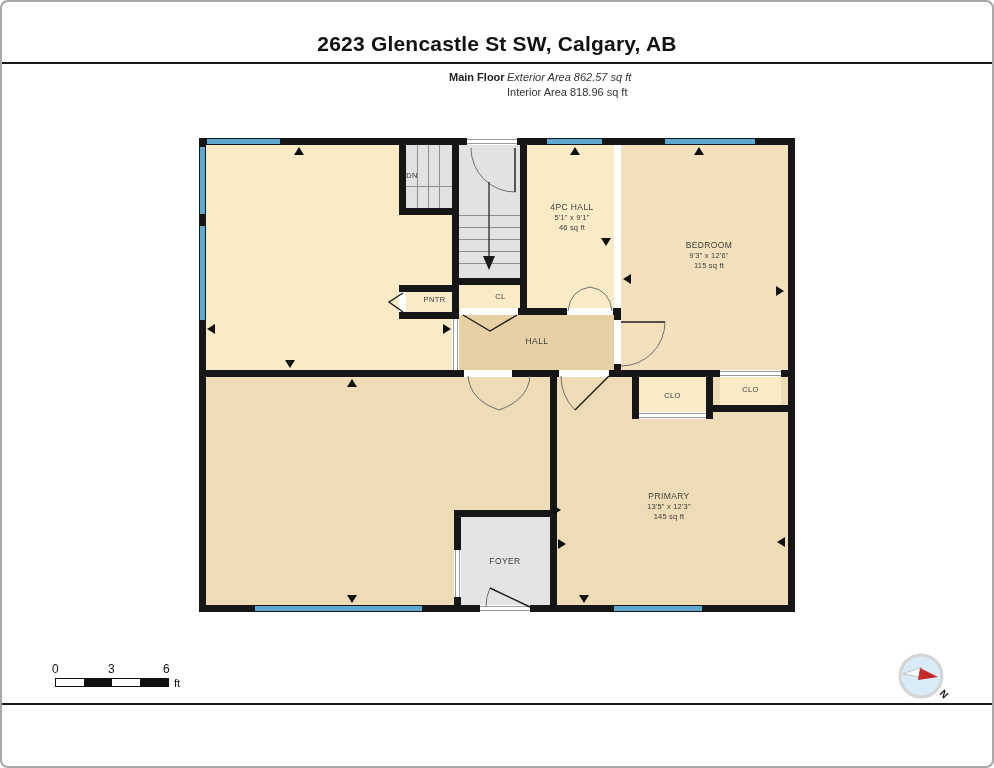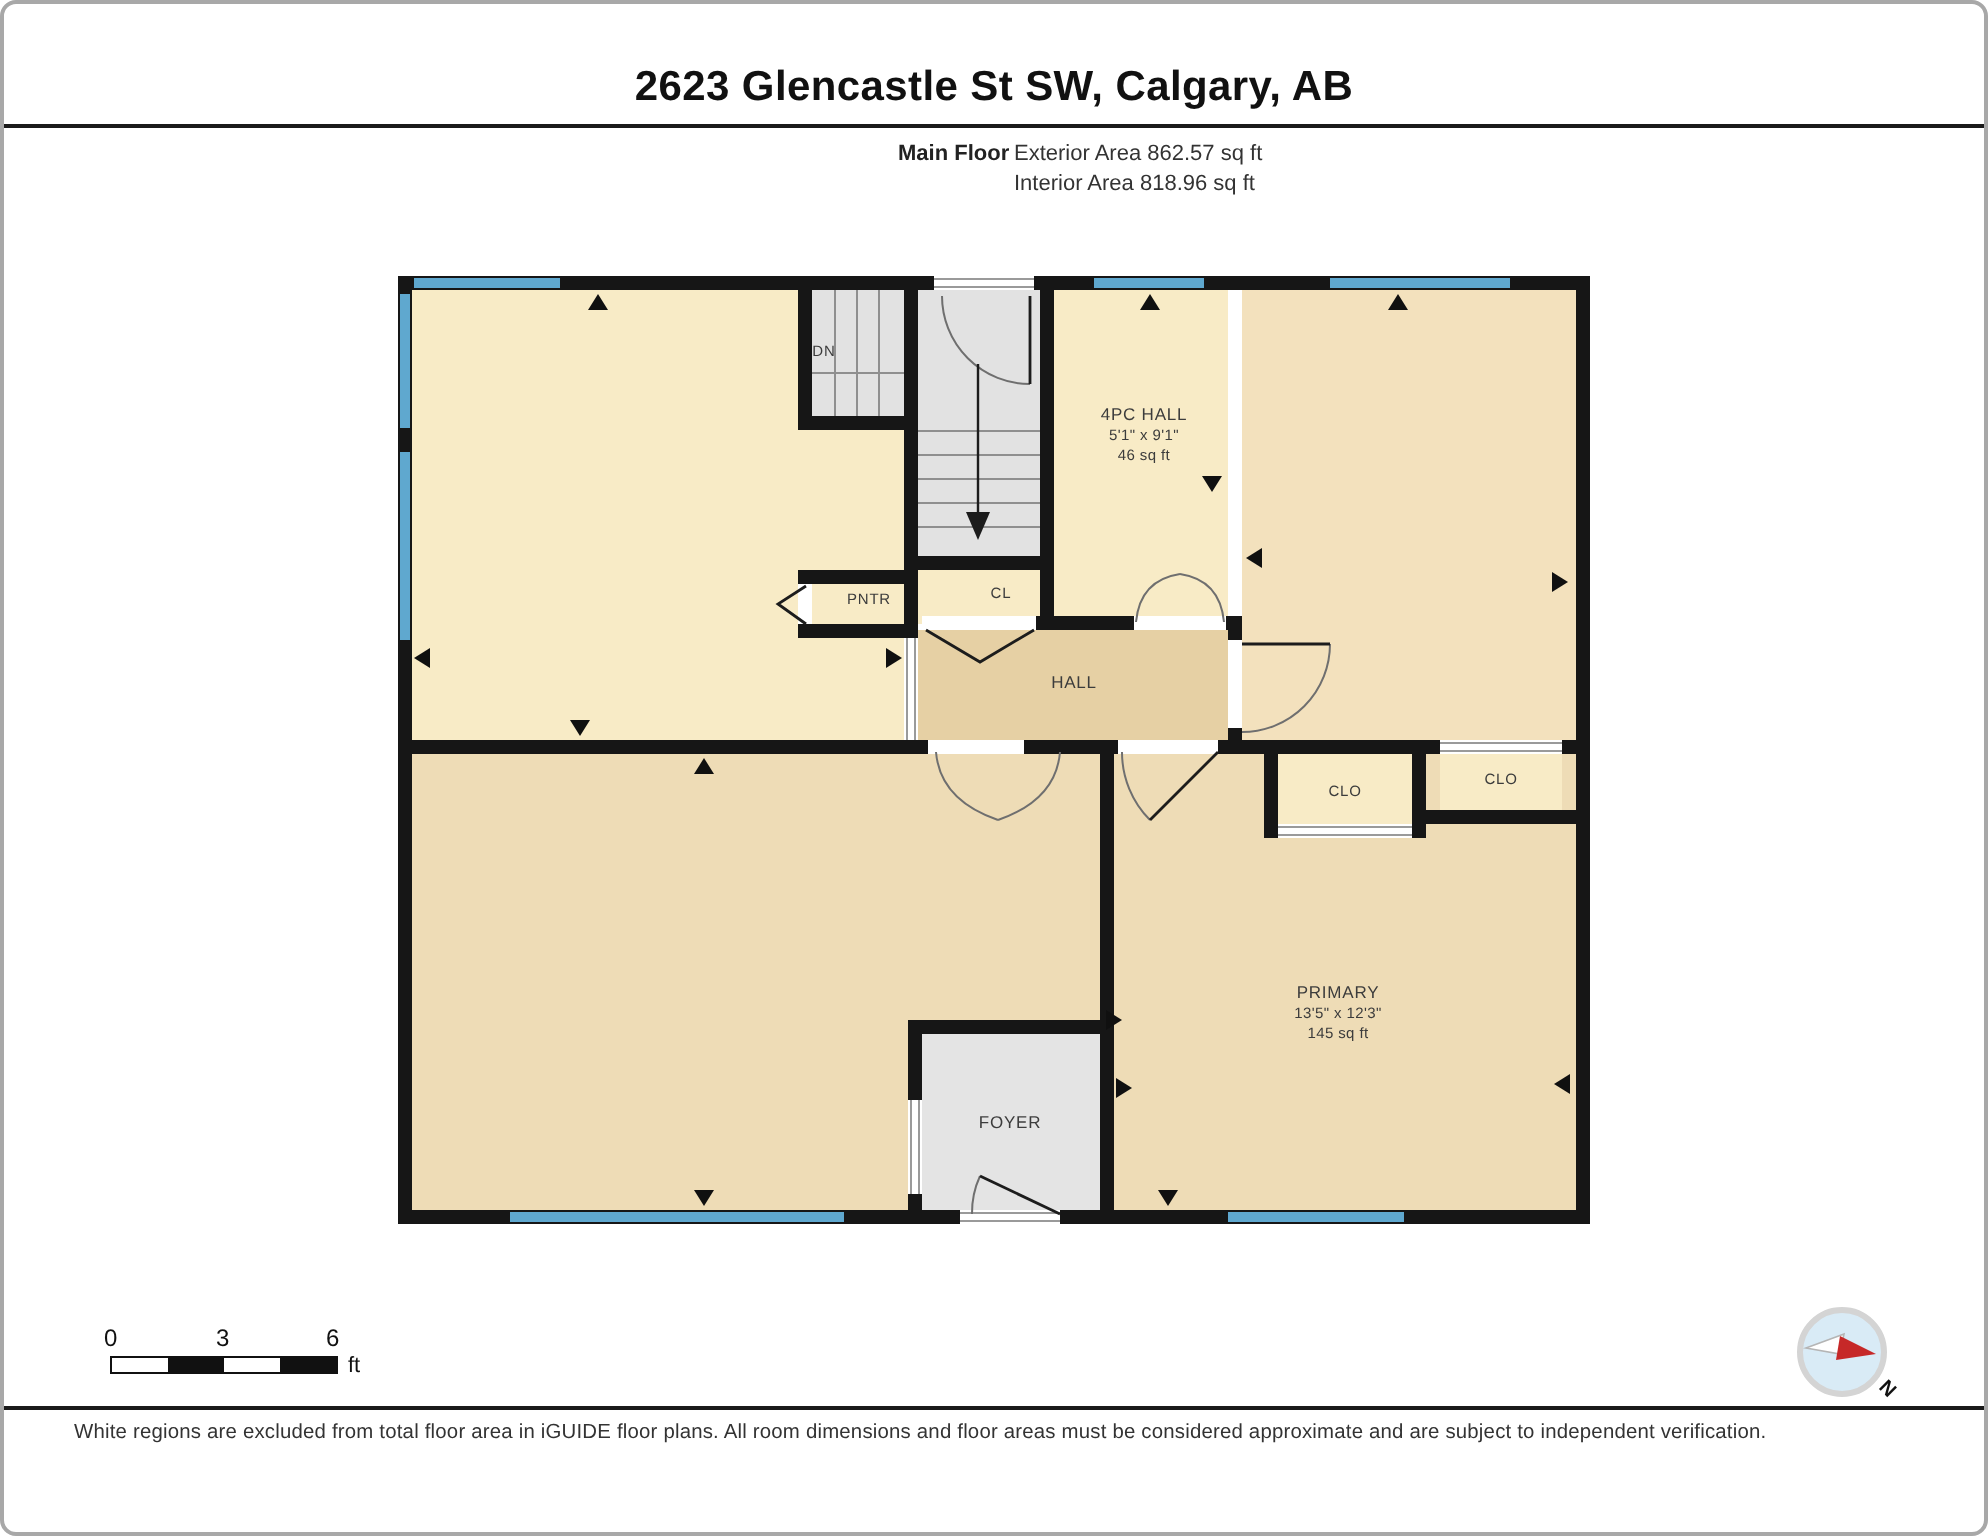--- a/index.html
+++ b/index.html
@@ -3,21 +3,21 @@
 <meta charset="utf-8">
 <style>
   html,body{margin:0;padding:0;background:#fff;}
   .page{position:relative;width:994px;height:768px;background:#fff;border:2px solid #a8a8a8;
         border-radius:8px;overflow:hidden;box-sizing:border-box;
         font-family:"Liberation Sans",sans-serif;color:#222;}
   .abs{position:absolute;}
   .title{left:0;top:30px;width:100%;text-align:center;font-size:21px;font-weight:700;color:#111;letter-spacing:.2px;}
   .hrule{left:0;top:60px;width:994px;height:2px;background:#1a1a1a;}
   .floorlbl{left:447px;top:69px;font-size:11px;font-weight:700;color:#222;}
-  .arealine1{left:505px;top:69px;font-size:11px;color:#333;}
+  .arealine1{left:505px;top:69px;font-size:11px;color:#333;font-style:italic;}
   .arealine2{left:505px;top:84px;font-size:11px;color:#333;}
   .wall{background:#161616;position:absolute;}
   .win{background:#5fa8cf;position:absolute;}
   .gapw{background:#ffffff;position:absolute;}
   .fill{position:absolute;}
   .rlabel{position:absolute;text-align:center;color:#3c3c3c;line-height:1.3;}
   .rname{font-size:8.5px;letter-spacing:.4px;}
   .rdim{font-size:7.5px;letter-spacing:.2px;}
   .tiny{font-size:7.5px;letter-spacing:.4px;color:#3c3c3c;}
   .ar{width:0;height:0;position:absolute;}
@@ -162,20 +162,25 @@
       <path d="M487,180 L487,256" stroke="#1c1c1c" stroke-width="1.2" fill="none"></path>
       <path d="M481,254 L493,254 L487,268 Z" fill="#1c1c1c"></path>
     </g>
   </svg>
 
   <div class="rlabel" style="left:520px;top:200px;width:100px">
     <div class="rname">4PC HALL</div>
     <div class="rdim">5'1" x 9'1"</div>
     <div class="rdim">46 sq ft</div>
   </div>
+  <div class="rlabel" style="left:647px;top:238px;width:120px">
+    <div class="rname">BEDROOM</div>
+    <div class="rdim">9'3" x 12'6"</div>
+    <div class="rdim">115 sq ft</div>
+  </div>
   <div class="rlabel" style="left:607px;top:489px;width:120px">
     <div class="rname">PRIMARY</div>
     <div class="rdim">13'5" x 12'3"</div>
     <div class="rdim">145 sq ft</div>
   </div>
   <div class="rlabel" style="left:495px;top:334px;width:80px">
     <div class="rname">HALL</div>
   </div>
   <div class="rlabel" style="left:463px;top:554px;width:80px">
     <div class="rname">FOYER</div>
@@ -207,15 +212,14 @@
 
 
   <svg class="overlay" style="left:893px;top:648px;" width="60" height="54">
     <circle cx="26" cy="26" r="21" fill="#d9ebf6" stroke="#d4d4d4" stroke-width="3"></circle>
     <polygon points="8,24 27,17 25,27" fill="#ffffff" stroke="#b5b5b5" stroke-width="0.8"></polygon>
     <polygon points="25,18 43,27 23,30" fill="#c62828"></polygon>
     <text x="44" y="44" transform="rotate(45 44 44)" font-size="10" font-weight="bold" fill="#111">N</text>
   </svg>
 
   <div class="abs botrule"></div>
-  <div class="disclaimer">White regions are excluded from total floor area in iGUIDE floor plans. All room dimensions and floor areas must be considered approximate and are subject to independent verification.</div>
 
 </div>
 
 </body></html>

